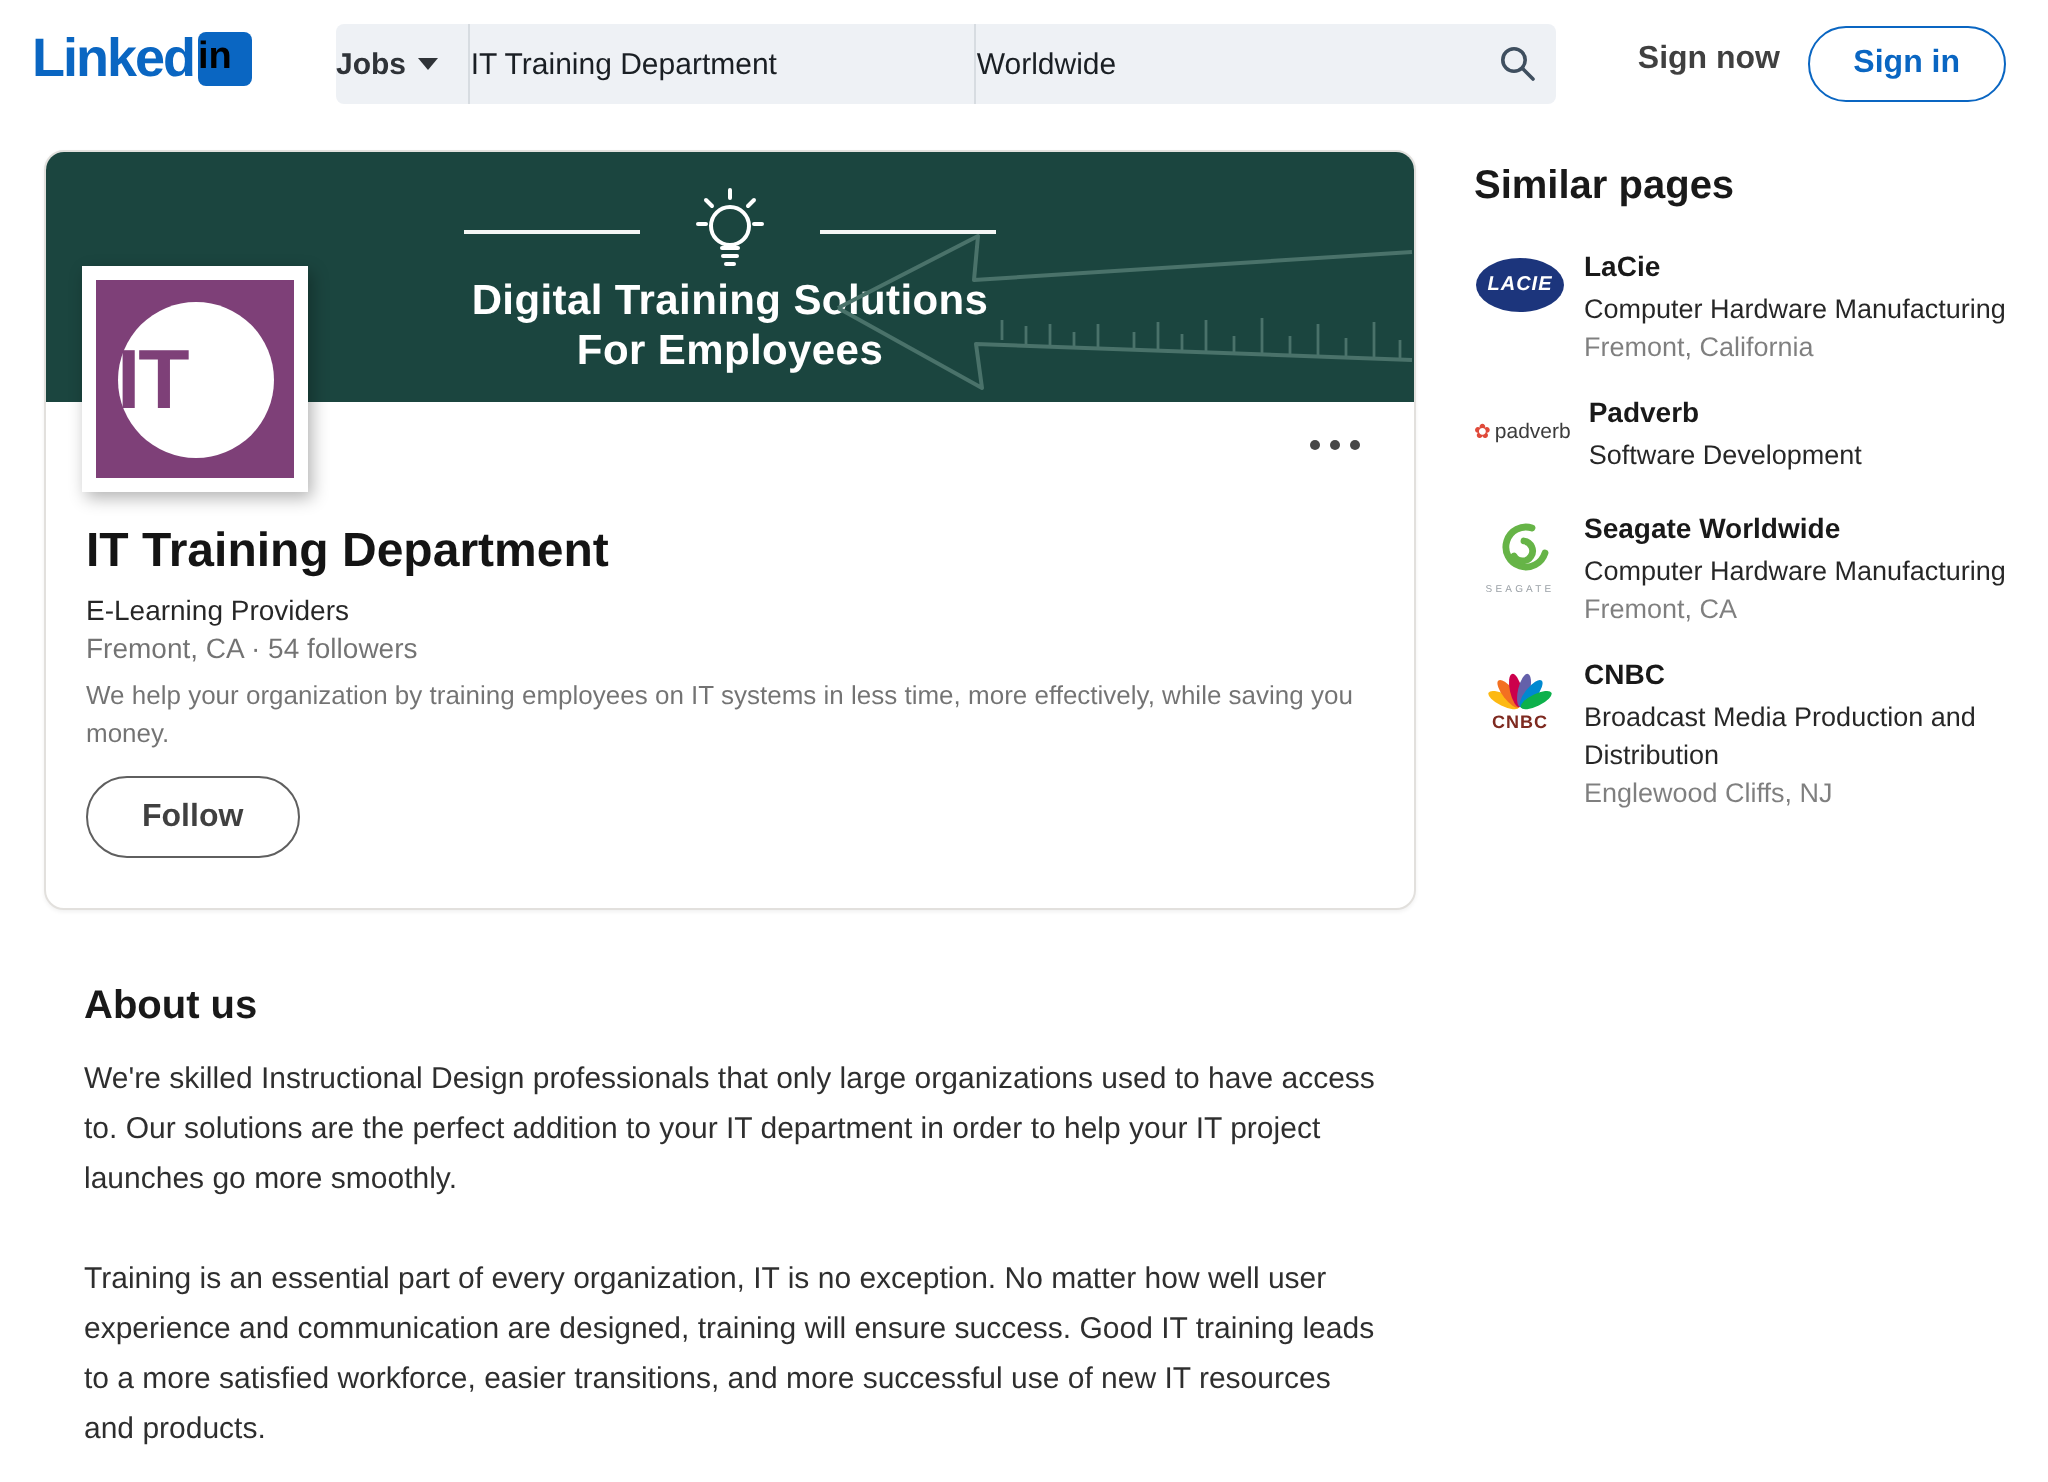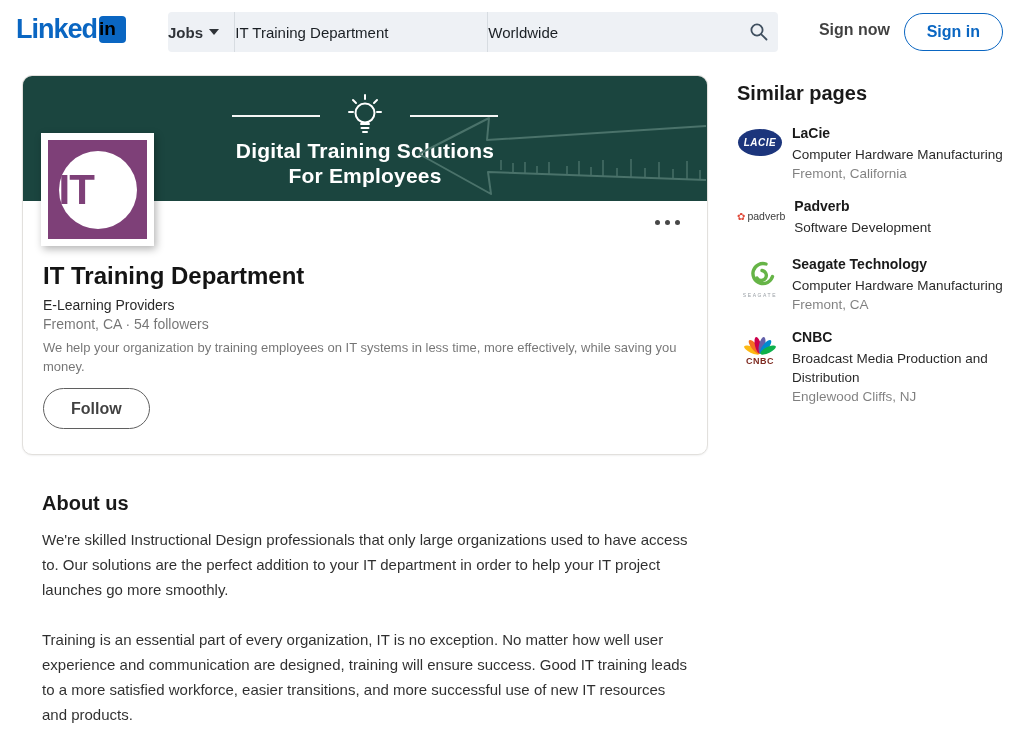--- a/index.html
+++ b/index.html
@@ -228,21 +228,21 @@
       <div class="sp-logo">
         <svg width="30" height="30" viewBox="0 0 30 30">
           <g stroke="#66b447" stroke-width="3.4" fill="none" stroke-linecap="round">
             <path d="M21 4 a 10 10 0 1 0 6.5 12.5"></path>
             <path d="M17 10.5 a 5 5 0 1 1 -5 7.5"></path>
           </g>
         </svg>
         <span class="seagate-word">SEAGATE</span>
       </div>
       <div class="sp-text">
-        <div class="sp-name">Seagate Technology</div>
+        <div class="sp-name">Seagate Worldwide</div>
         <div class="sp-industry">Computer Hardware Manufacturing</div>
         <div class="sp-loc">Fremont, CA</div>
       </div>
     </div>
 
     <div class="sp-item">
       <div class="sp-logo">
         <svg width="32" height="22" viewBox="0 0 32 22">
           <g transform="translate(16,21)">
             <ellipse rx="3" ry="8.5" cx="0" cy="-9" fill="#fdb913" transform="rotate(-64)"></ellipse>

